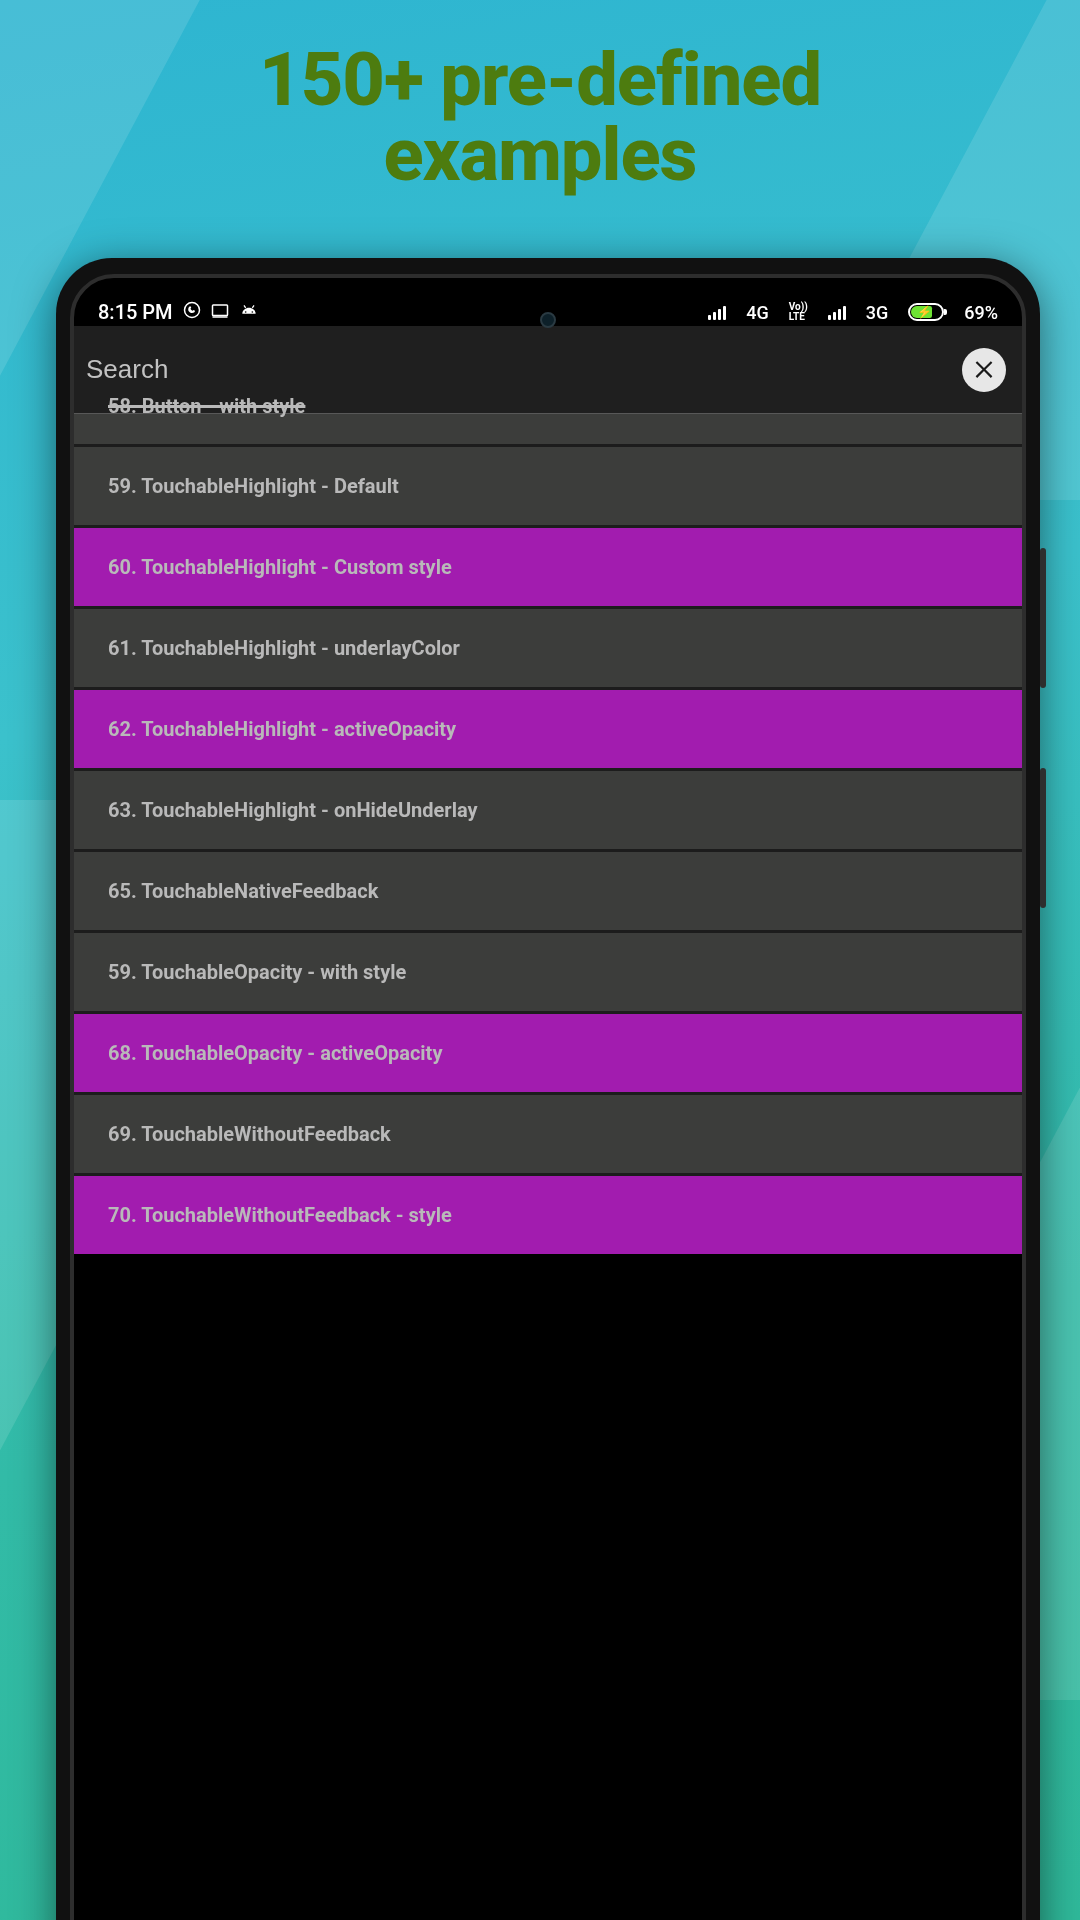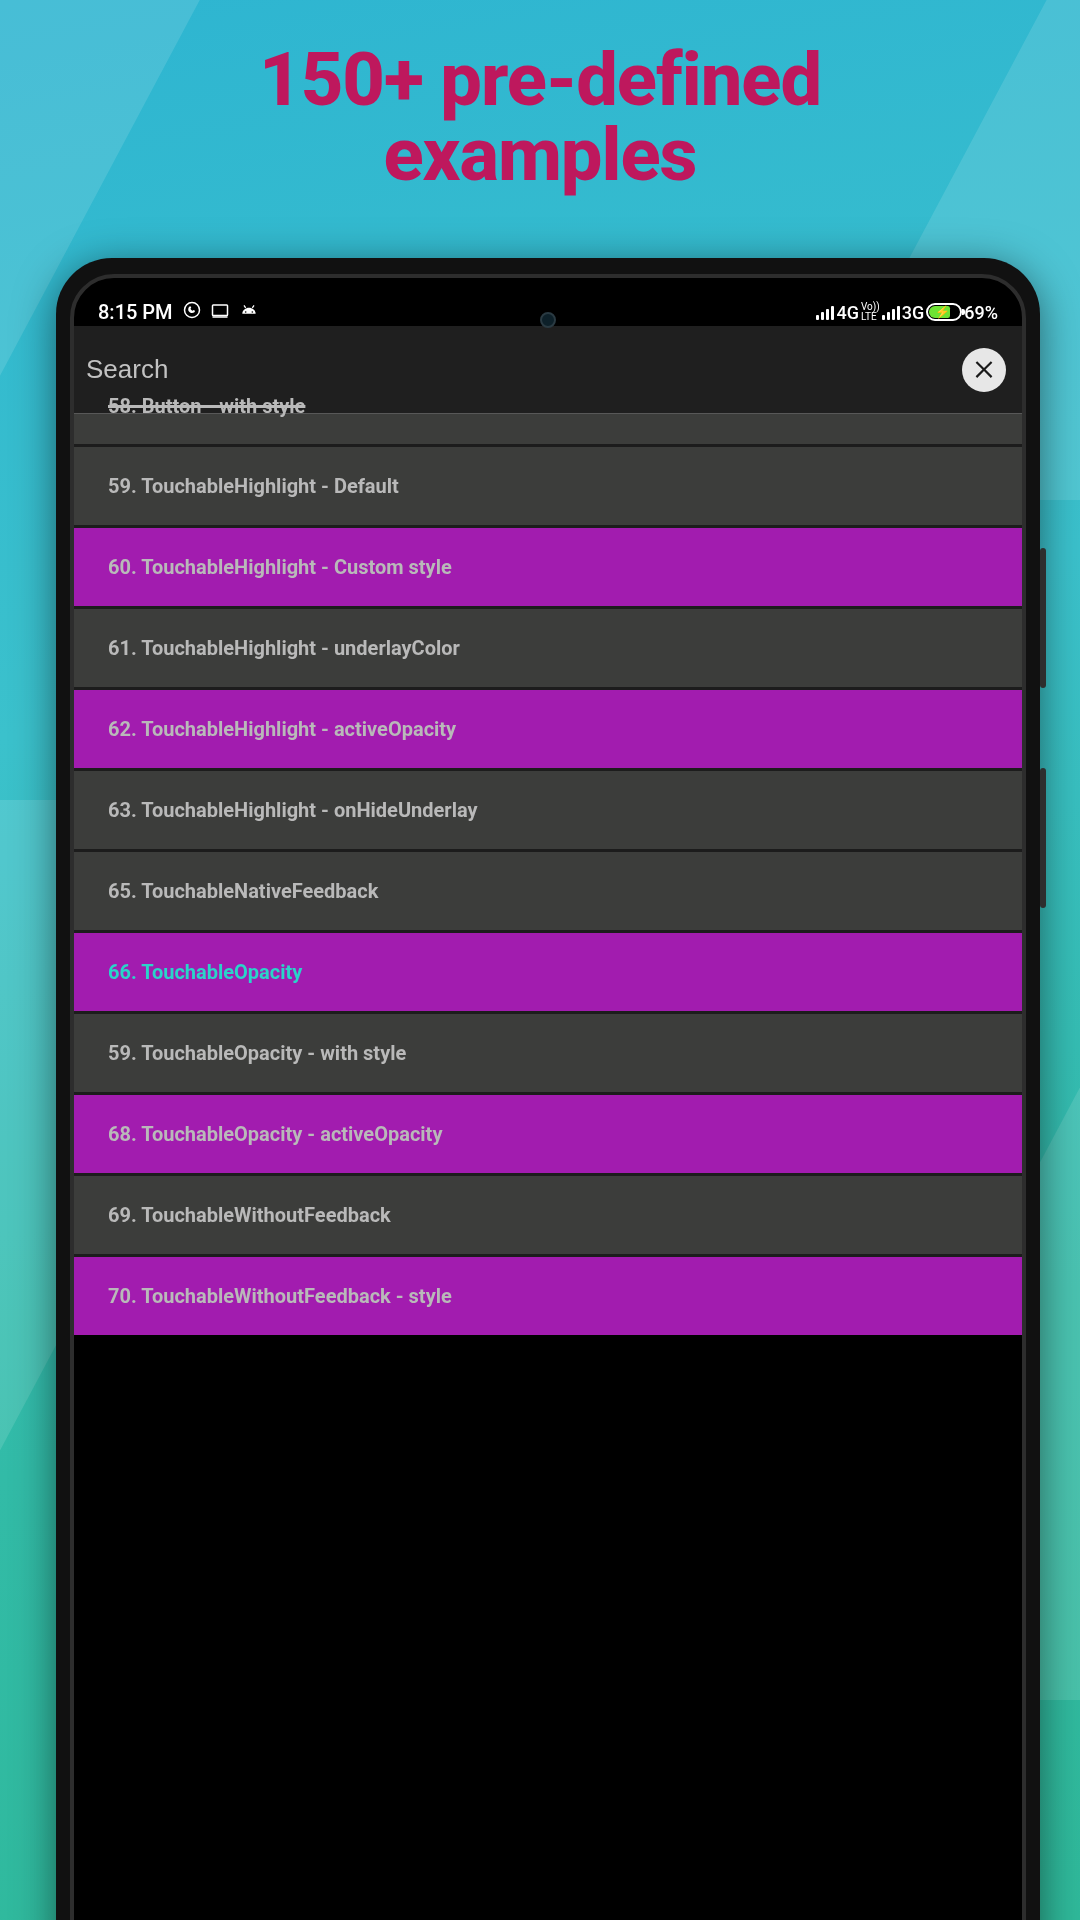--- a/index.html
+++ b/index.html
@@ -14,21 +14,21 @@
   .shape { position: absolute; background: rgba(255,255,255,0.12); transform: skewX(-28deg); }
   .s1 { width: 380px; height: 900px; top: -300px; left: -260px; }
   .s2 { width: 380px; height: 900px; top: -400px; right: -320px; }
   .s3 { width: 380px; height: 1000px; top: 800px; left: -300px; }
   .s4 { width: 380px; height: 1000px; top: 700px; right: -320px; }
 
   
   .headline {
     position: absolute; top: 42px; left: 0; right: 0;
     text-align: center;
-    color: #be185d;
+    color: #4d7c0f;
     font-weight: 800; font-size: 74px; line-height: 1.02;
     letter-spacing: -1px;
   }
 
   
   .phone {
     position: absolute;
     top: 258px; left: 56px; right: 40px; bottom: -40px;
     background: #111;
     border-radius: 56px 56px 0 0;
@@ -54,25 +54,25 @@
     z-index:5;
   }
   .cam { position:absolute; top:34px; left:50%; transform:translateX(-50%); width:16px; height:16px; background:#0d2029; border:2px solid #2a3a42; border-radius:50%; z-index:6;}
 
   
   .statusbar {
     height:48px; display:flex; align-items:center; justify-content:space-between;
     color:#fff; font-size:20px; padding:20px 24px 0 24px; font-weight:500;
   }
   .sb-left, .sb-right { display:flex; align-items:center; gap:10px; }
-  .sb-right { font-size:18px; gap:2px;}
+  .sb-right { font-size:18px; gap:20px;}
   .sig { display:inline-flex; align-items:flex-end; gap:2px; height:16px; }
   .sig i { display:block; width:3px; background:#fff; border-radius:1px; }
   .sig i:nth-child(1){height:5px;} .sig i:nth-child(2){height:8px;} .sig i:nth-child(3){height:11px;} .sig i:nth-child(4){height:14px;}
-  .volte { font-size:10px; line-height:1; font-weight:400; }
+  .volte { font-size:10px; line-height:1; font-weight:700; }
   .battery { position:relative; width:36px; height:18px; border:2px solid #fff; border-radius:10px; display:inline-flex; align-items:center; }
   .battery::after{content:''; position:absolute; right:-5px; top:4px; width:3px; height:6px; background:#fff; border-radius:0 2px 2px 0;}
   .battfill{ position:absolute; left:1px; top:1px; bottom:1px; width:65%; background:#6de233; border-radius:8px 3px 3px 8px;}
   .bolt { color:#000; position:relative; z-index:1; font-size:12px; left:7px; }
 
   
   .searchbar {
     height:88px; background:#1f1f1f; display:flex; align-items:center;
     padding:0 10px 0 0; border-bottom:1px solid #585858;
   }
@@ -203,23 +203,20 @@
         </div>
         <div class="row alt">
           <span class="label">62. TouchableHighlight - activeOpacity</span>
         </div>
         <div class="row">
           <span class="label">63. TouchableHighlight - onHideUnderlay</span>
         </div>
         <div class="row">
           <span class="label">65. TouchableNativeFeedback</span>
         </div>
-        <div class="row alt highlight">
-          <span class="label">66. TouchableOpacity</span>
-        </div>
         <div class="row">
           <span class="label">59. TouchableOpacity - with style</span>
         </div>
         <div class="row alt">
           <span class="label">68. TouchableOpacity - activeOpacity</span>
         </div>
         <div class="row">
           <span class="label">69. TouchableWithoutFeedback</span>
         </div>
         <div class="row alt">

